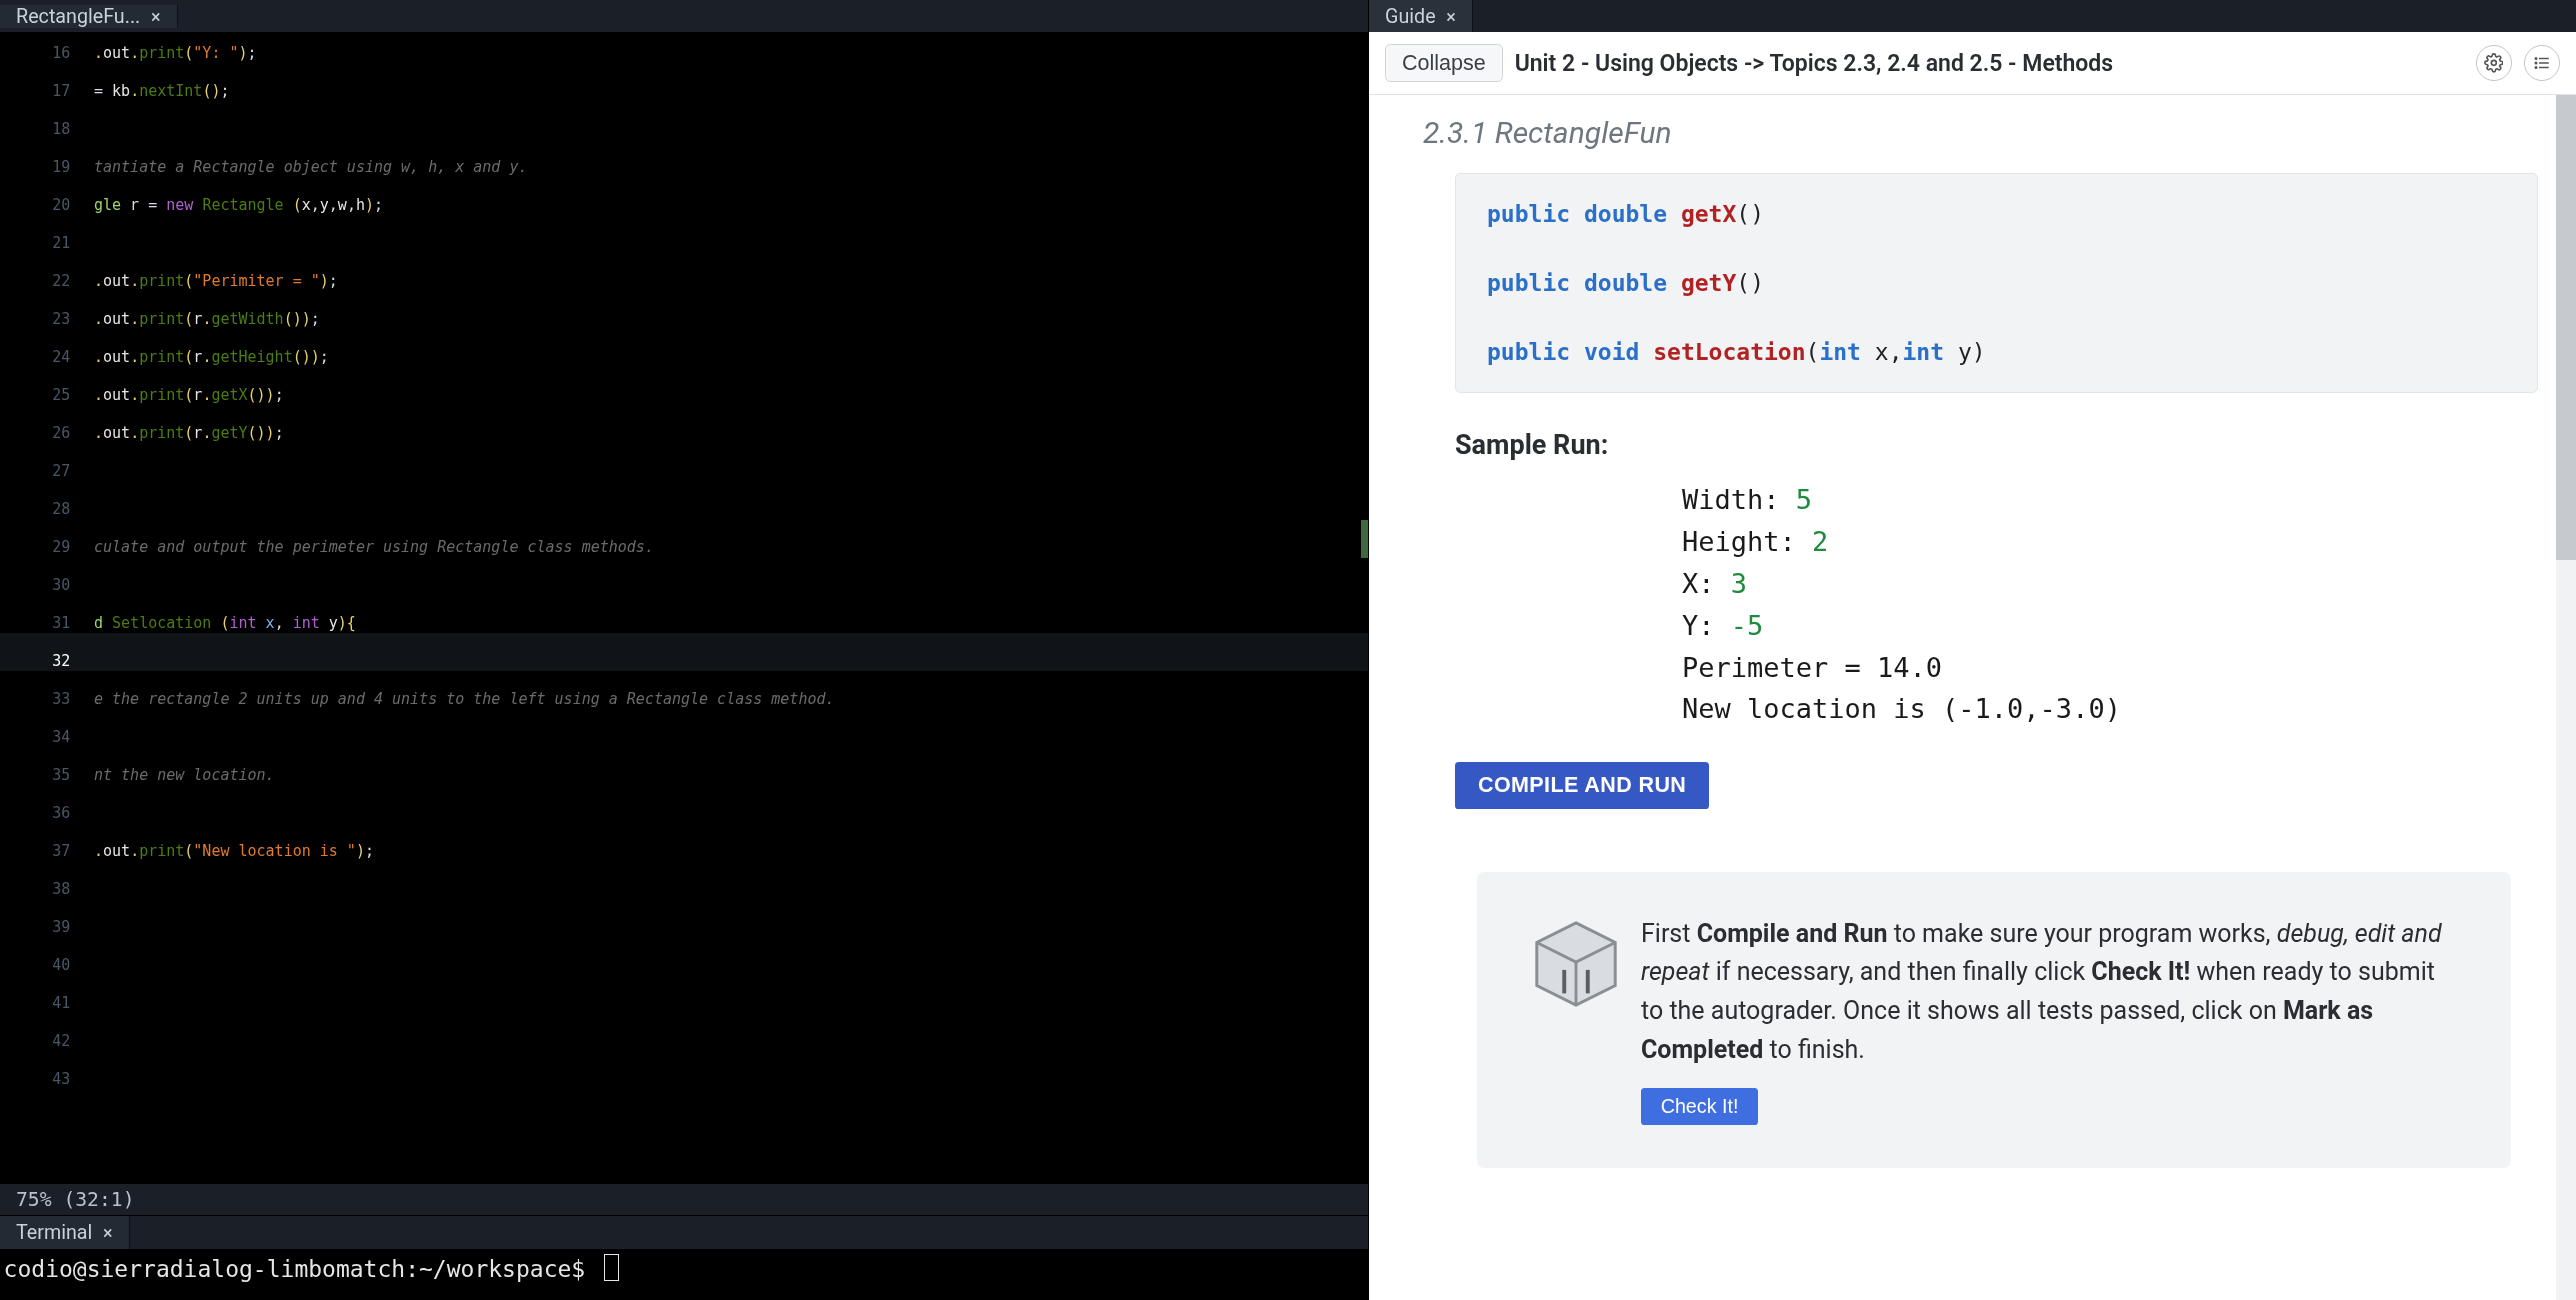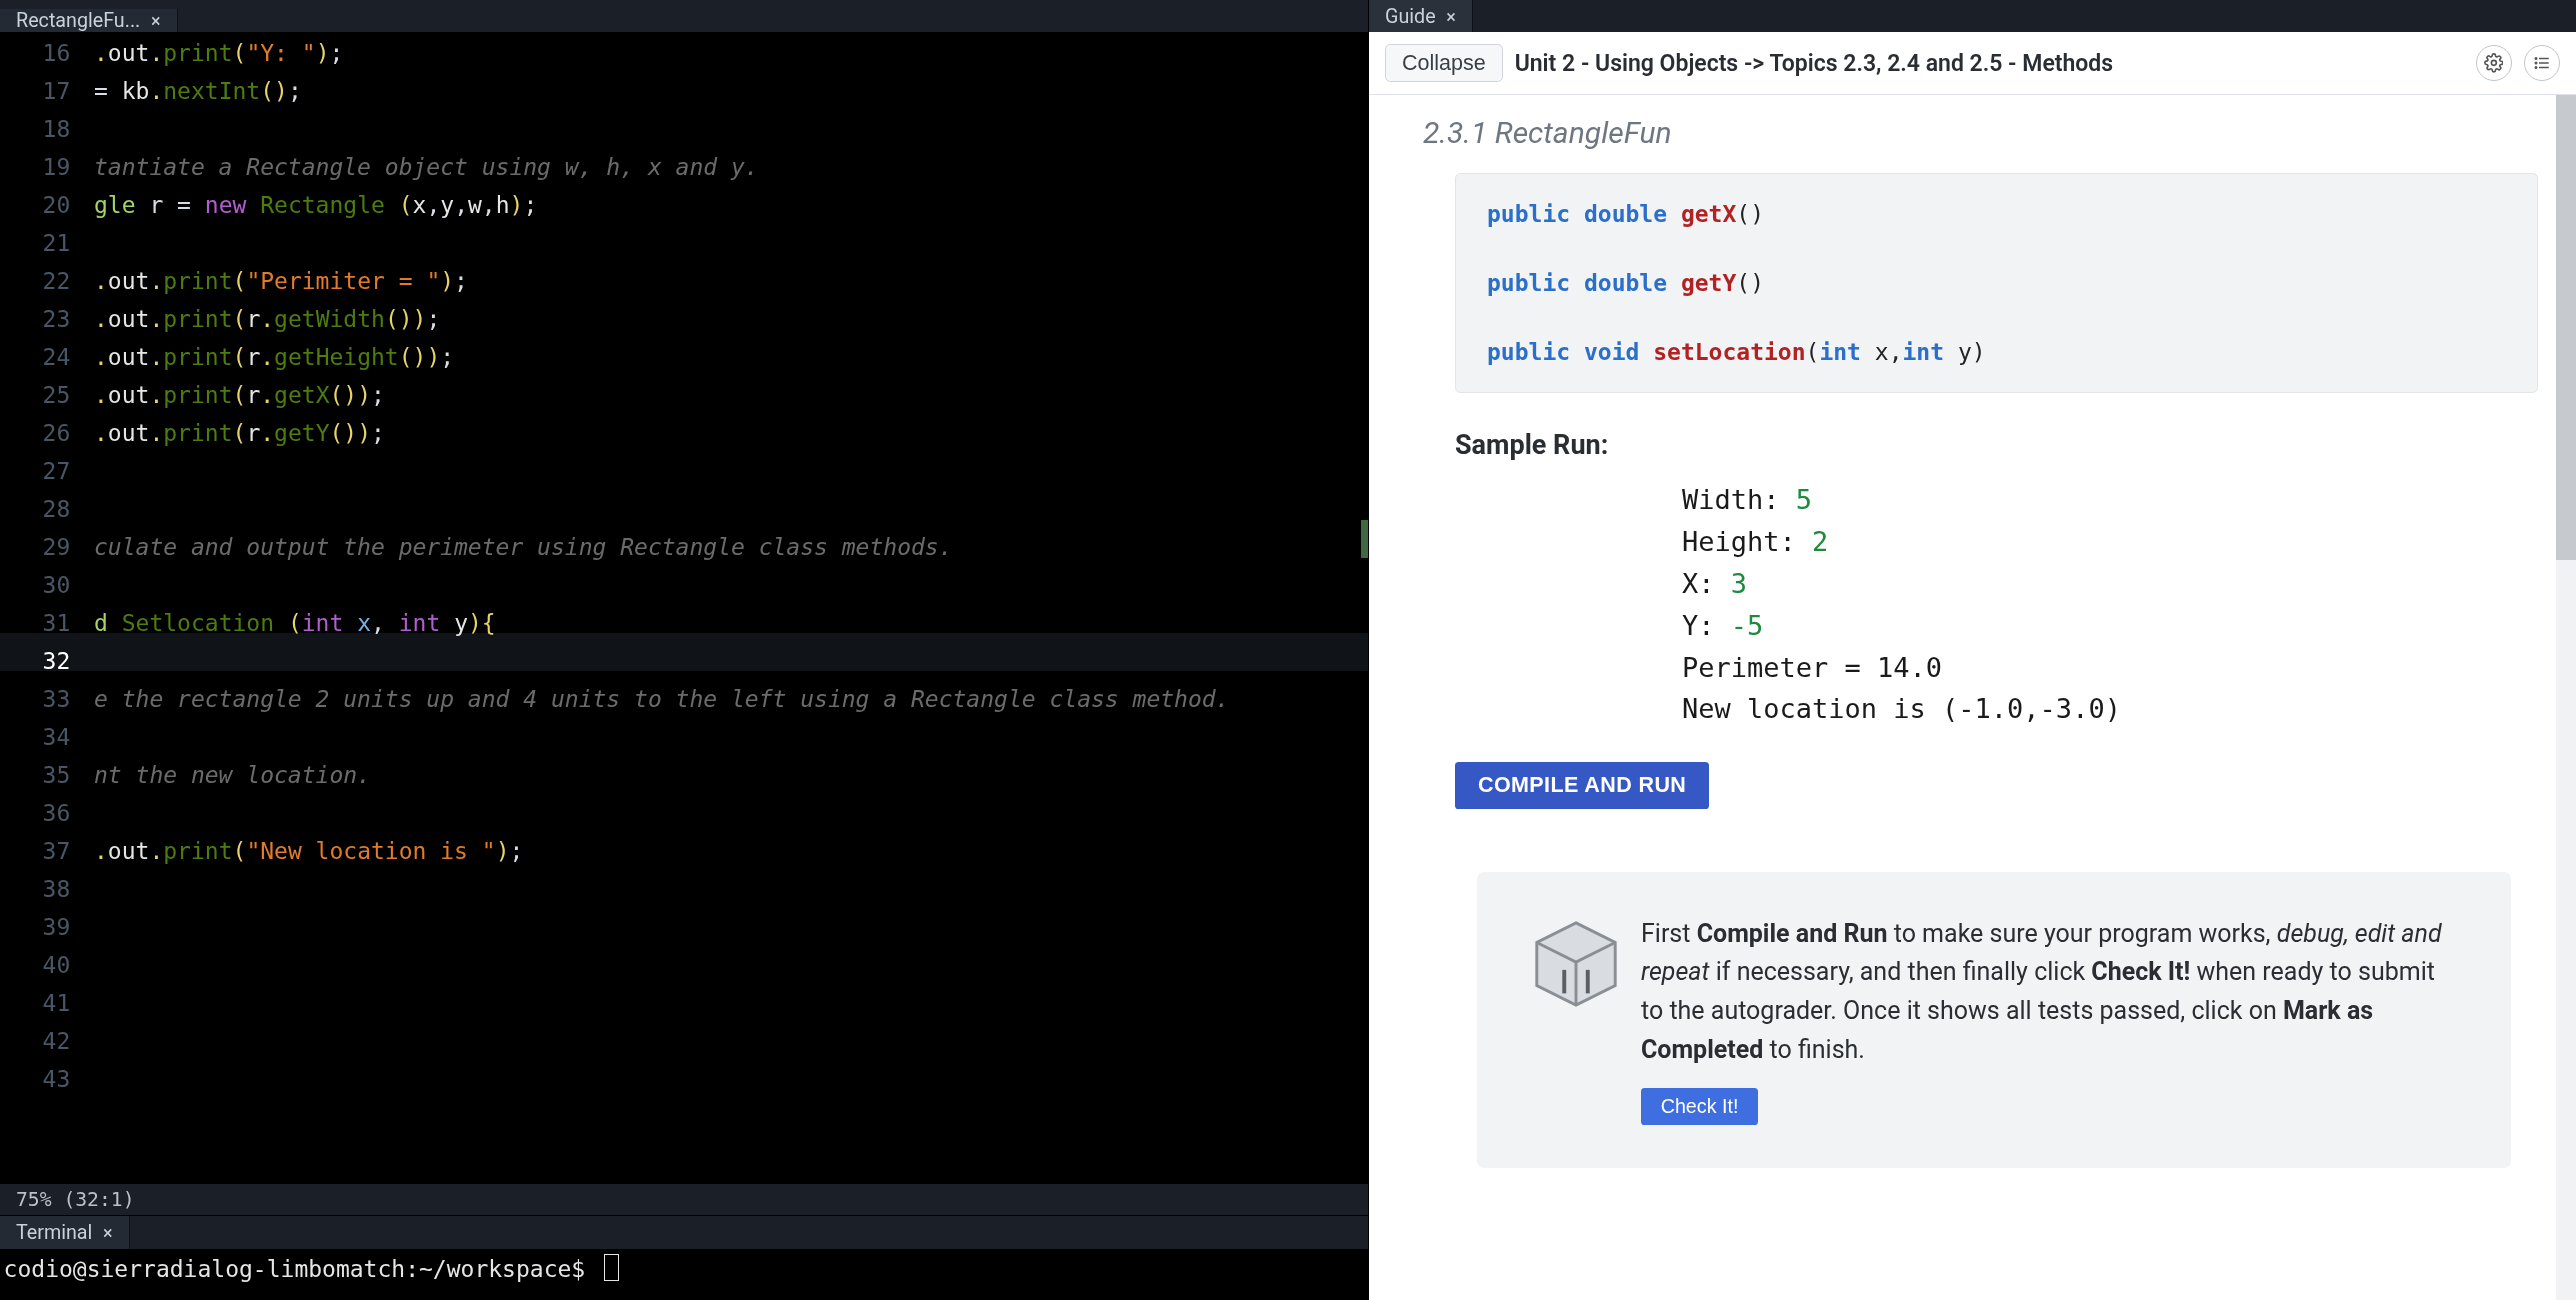--- a/index.html
+++ b/index.html
@@ -1,23 +1,23 @@
 <!DOCTYPE html>
 <html style="font-size:14.3px"><head>
 <meta charset="utf-8">
 <style>
   * { box-sizing: border-box; margin: 0; padding: 0; }
   html, body { width: 100%; height: 100%; background:#1e222a; font-family: -apple-system, BlinkMacSystemFont, "Segoe UI", Roboto, Helvetica, Arial, sans-serif; overflow:hidden;}
   body { display:flex; flex-direction:row; width:2576px; height:1301px; transform-origin:0 0;}
   
   .left-pane { width:1369px; display:flex; flex-direction:column; background:#000; border-right:0.9px solid #000;}
-  .tabs { height:32px; background:#1a1f28; display:flex; align-items:flex-end; }
+  .tabs { height:32px; background:#1a1f28; display:flex; align-items:center; }
   .tab { display:flex; align-items:center; gap:10.7px; padding:0 16px; font-size:19.7px; color:#c9d1d9; background:#242a34; border-right:0.9px solid #0d1117; cursor:pointer;}
   .tab .close { color:#c9d1d9; font-size:18px;}
-  .editor { flex:1; background:#000; position:relative; font-family:"Menlo","Consolas",monospace; font-size:23px; line-height:38px; overflow:hidden;border-radius:14px;}
+  .editor { flex:1; background:#000; position:relative; font-family:"Menlo","Consolas",monospace; font-size:15px; line-height:38px; overflow:hidden;border-radius:14px;}
   .gutter { position:absolute; left:0; top:0; width:81px; text-align:right; color:#485765; padding:1.8px 10.7px 0 0;}
   .code { position:absolute; left:94px; right:0; top:0; padding-top:1.8px; white-space:pre; }
   .hl-line    { color:#485765; }
   .hl-ln-cur  { color:#ffffff; }
   .current-line-bg { position:absolute; left:0; right:0; height:38px; background:#101418;}
   .cursor-marker { position:absolute; right:0; width:7.2px; height:38px; background:#3f6a3f;}
   
   .tk-default { color:#d8dee6; }
   .tk-id      { color:#e6e6e6; }
   .tk-method  { color:#4d7c0f; }

